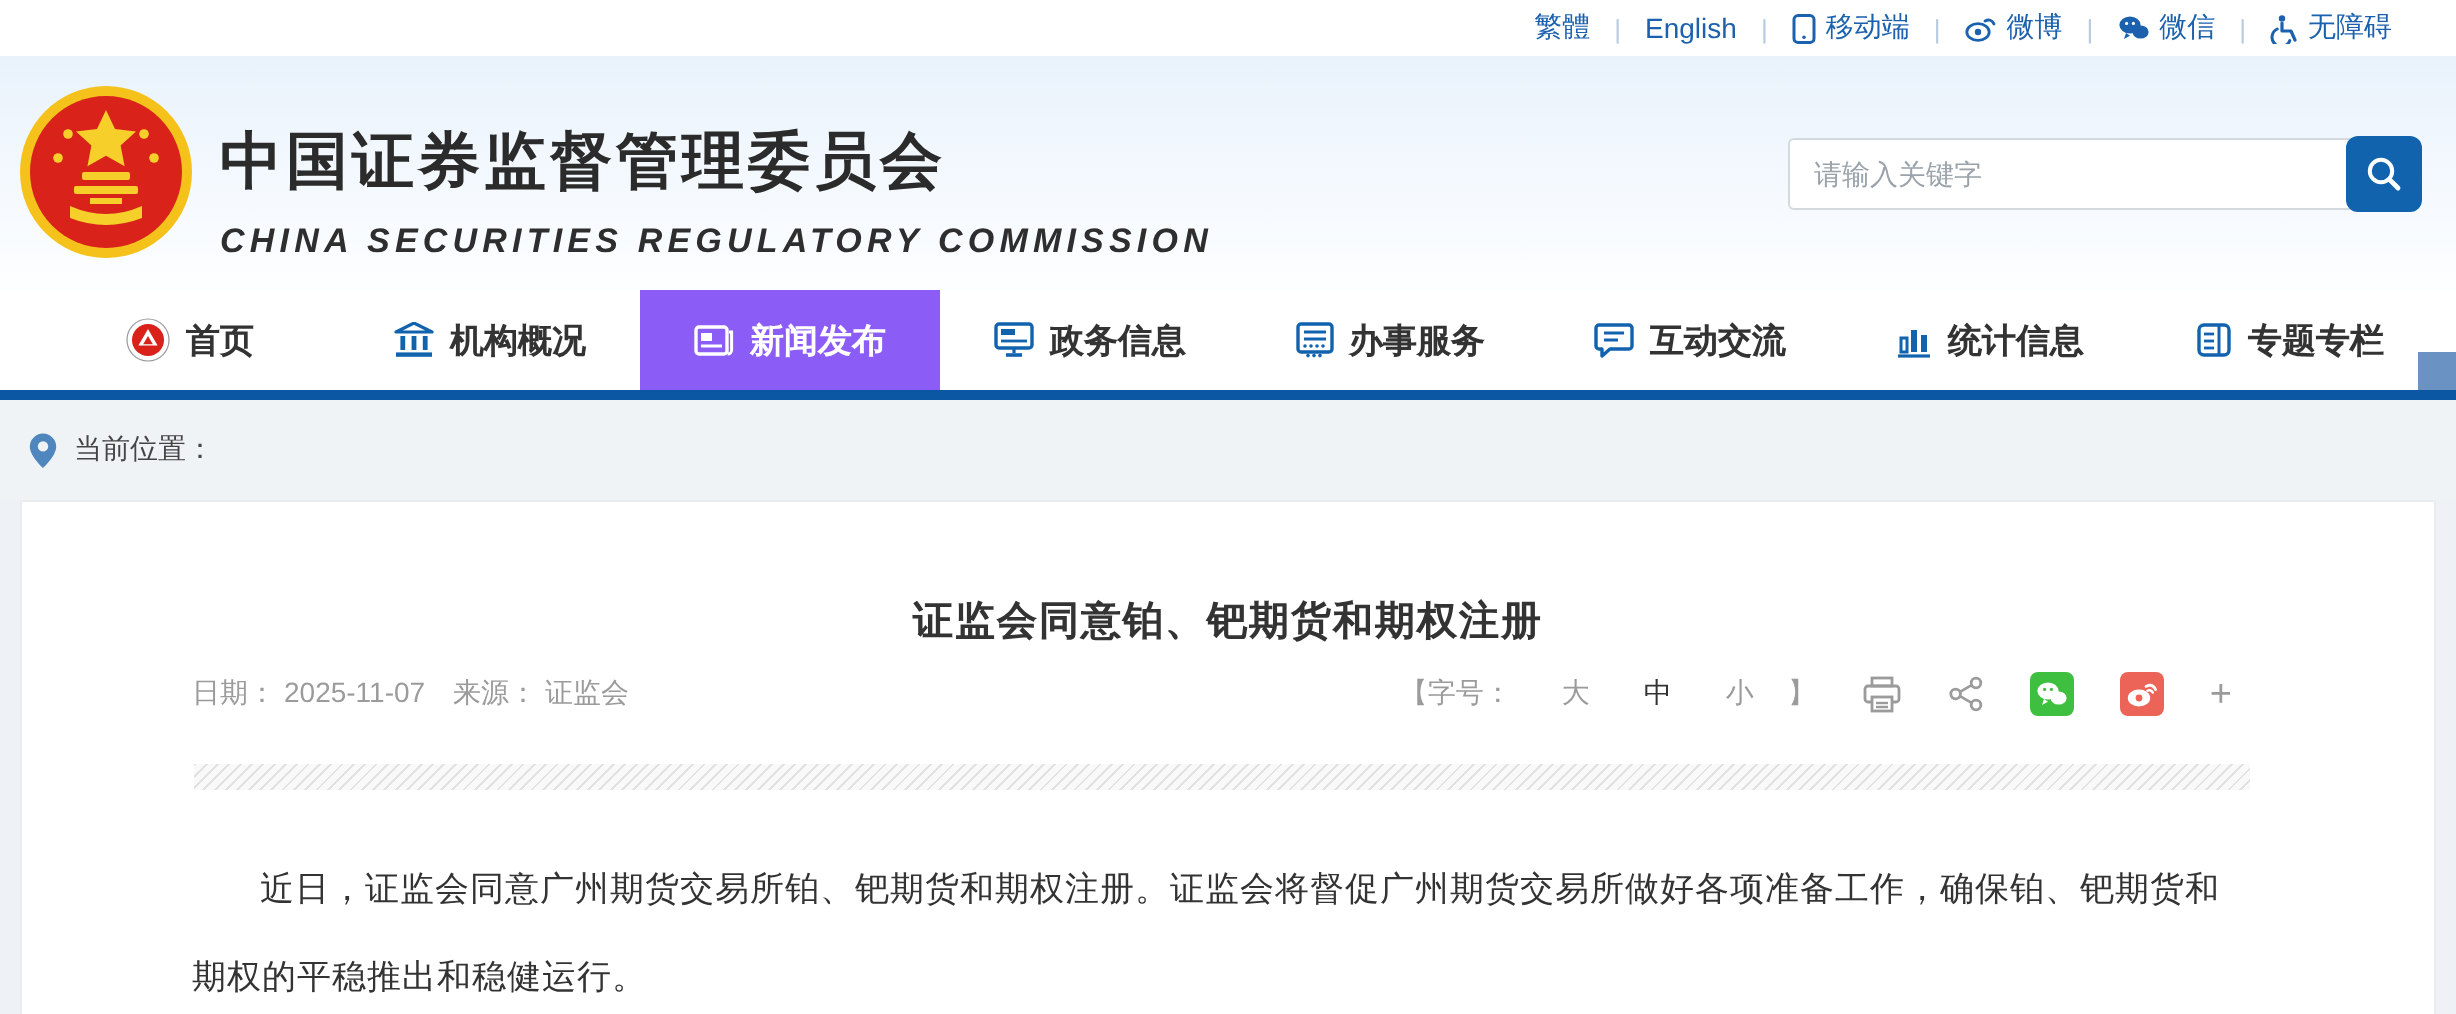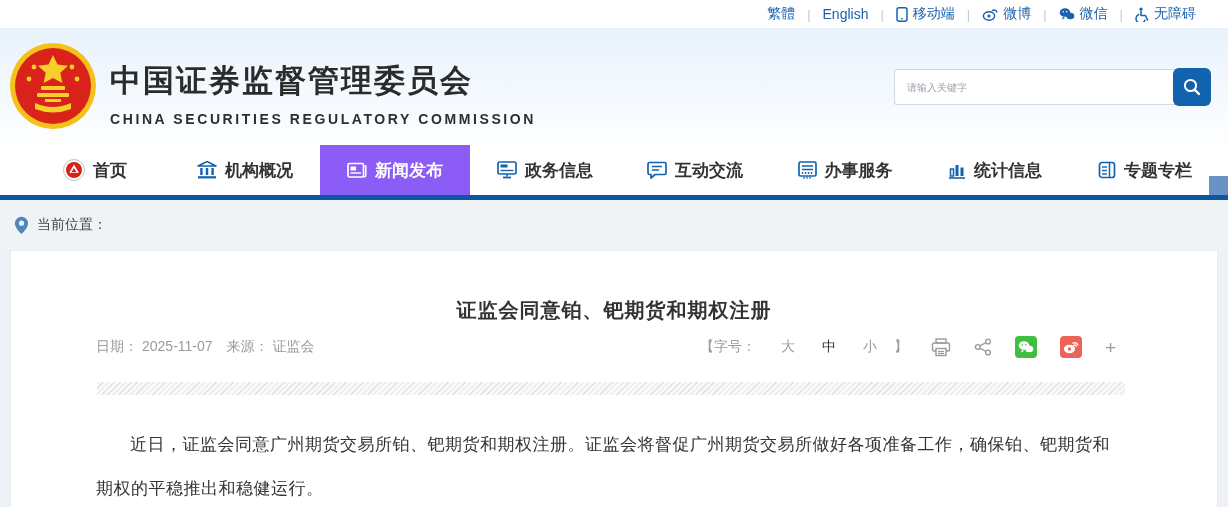--- a/index.html
+++ b/index.html
@@ -23,25 +23,25 @@
   .tb-icon svg { display:block; }
 
   
   .header {
     height:117px; position:relative;
     background:linear-gradient(180deg,#e9f2fb 0%,#f4f9fe 55%,#fdfeff 100%);
   }
   .emblem { position:absolute; left:8px; top:13px; width:90px; height:90px; }
   .brand { position:absolute; left:110px; top:32px; }
   .brand-cn { font-size:31px; font-weight:bold; color:#2b2b2b; letter-spacing:2px; }
-  .brand-en { font-size:14px; color:#2e2e2e; letter-spacing:2.6px; margin-top:9px; font-weight:bold; }
+  .brand-en { font-size:17px; color:#2e2e2e; letter-spacing:2.6px; margin-top:9px; font-weight:bold;font-style:italic; }
   .search { position:absolute; right:17px; top:40px; display:flex; align-items:center; }
   .search input {
     width:282px; height:36px; border:1px solid #d4d9de; border-right:none;
-    border-radius:3px 0 0 3px; padding:0 12px; font-size:10px; color:#333;
+    border-radius:3px 0 0 3px; padding:0 12px; font-size:14px; color:#333;
     outline:none; background:#fff;
     font-family:"Liberation Sans","DejaVu Sans",sans-serif;
   }
   .search input::placeholder { color:#9aa3ab; }
   .search-btn {
     width:38px; height:38px; border:none; background:#1263ae; border-radius:6px;
     margin-left:-3px; cursor:pointer; display:flex; align-items:center; justify-content:center;
   }
 
   
@@ -231,46 +231,46 @@
             <rect x="3.5" y="3.5" width="7" height="3" fill="currentColor"></rect>
             <line x1="3.5" y1="9.5" x2="16.5" y2="9.5" stroke="currentColor" stroke-width="1.4"></line>
             <line x1="10" y1="13" x2="10" y2="15.5" stroke="currentColor" stroke-width="1.6"></line>
             <line x1="6" y1="16.5" x2="14" y2="16.5" stroke="currentColor" stroke-width="1.8"></line>
           </svg>
       </span>
       <span>政务信息</span>
     </a>
     <a class="nav-item">
       <span class="nicon">
-        <svg width="20" height="18" viewBox="0 0 20 18">
-            <path d="M2.5 1.5 h15 a1.5 1.5 0 0 1 1.5 1.5 v9 a1.5 1.5 0 0 1 -1.5 1.5 h-9.5 l-4 3.5 v-3.5 h-1.5 a1.5 1.5 0 0 1 -1.5 -1.5 v-9 a1.5 1.5 0 0 1 1.5 -1.5z" fill="none" stroke="currentColor" stroke-width="1.7" stroke-linejoin="round"></path>
-            <line x1="5" y1="5.5" x2="15" y2="5.5" stroke="currentColor" stroke-width="1.5"></line>
-            <line x1="5" y1="9" x2="12" y2="9" stroke="currentColor" stroke-width="1.5"></line>
-          </svg>
-      </span>
-      <span>互动交流</span>
-    </a>
-    <a class="nav-item">
-      <span class="nicon">
         <svg width="19" height="18" viewBox="0 0 19 18">
             <rect x="1" y="1" width="17" height="14" rx="1.5" fill="none" stroke="currentColor" stroke-width="1.7"></rect>
             <line x1="4" y1="5" x2="15" y2="5" stroke="currentColor" stroke-width="1.5"></line>
             <line x1="4" y1="8.5" x2="15" y2="8.5" stroke="currentColor" stroke-width="1.5"></line>
             <g fill="currentColor">
               <circle cx="4.5" cy="12" r="0.9"></circle>
               <circle cx="7.5" cy="12" r="0.9"></circle>
               <circle cx="10.5" cy="12" r="0.9"></circle>
               <circle cx="13.5" cy="12" r="0.9"></circle>
               <circle cx="6" cy="16.8" r="0.9"></circle>
               <circle cx="9" cy="16.8" r="0.9"></circle>
               <circle cx="12" cy="16.8" r="0.9"></circle>
             </g>
           </svg>
       </span>
       <span>办事服务</span>
+    </a>
+    <a class="nav-item">
+      <span class="nicon">
+        <svg width="20" height="18" viewBox="0 0 20 18">
+            <path d="M2.5 1.5 h15 a1.5 1.5 0 0 1 1.5 1.5 v9 a1.5 1.5 0 0 1 -1.5 1.5 h-9.5 l-4 3.5 v-3.5 h-1.5 a1.5 1.5 0 0 1 -1.5 -1.5 v-9 a1.5 1.5 0 0 1 1.5 -1.5z" fill="none" stroke="currentColor" stroke-width="1.7" stroke-linejoin="round"></path>
+            <line x1="5" y1="5.5" x2="15" y2="5.5" stroke="currentColor" stroke-width="1.5"></line>
+            <line x1="5" y1="9" x2="12" y2="9" stroke="currentColor" stroke-width="1.5"></line>
+          </svg>
+      </span>
+      <span>互动交流</span>
     </a>
     <a class="nav-item">
       <span class="nicon">
         <svg width="18" height="18" viewBox="0 0 18 18">
             <rect x="2.5" y="8" width="3" height="7" fill="none" stroke="currentColor" stroke-width="1.5"></rect>
             <rect x="7.5" y="4" width="3" height="11" fill="currentColor"></rect>
             <rect x="12.5" y="6.5" width="3" height="8.5" fill="currentColor"></rect>
             <line x1="1" y1="17" x2="17" y2="17" stroke="currentColor" stroke-width="1.6"></line>
           </svg>
       </span>

